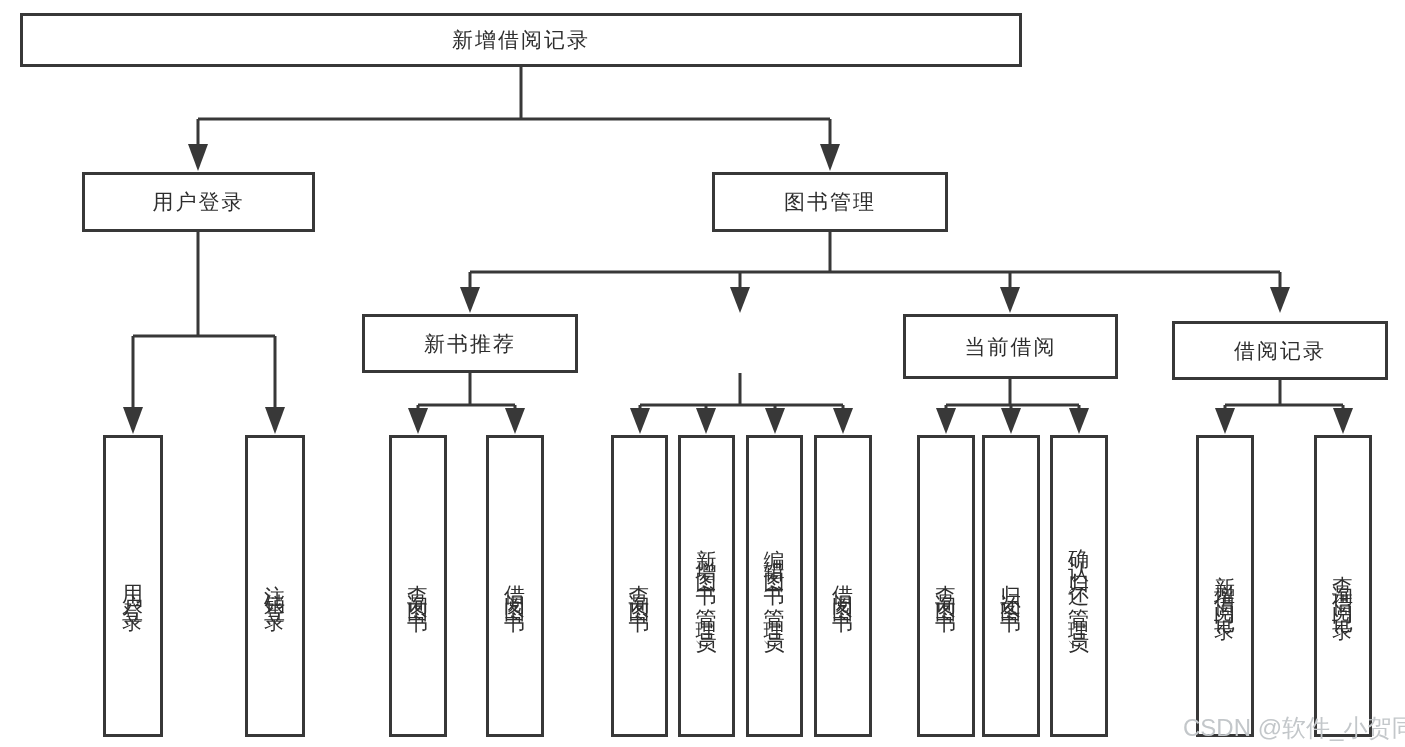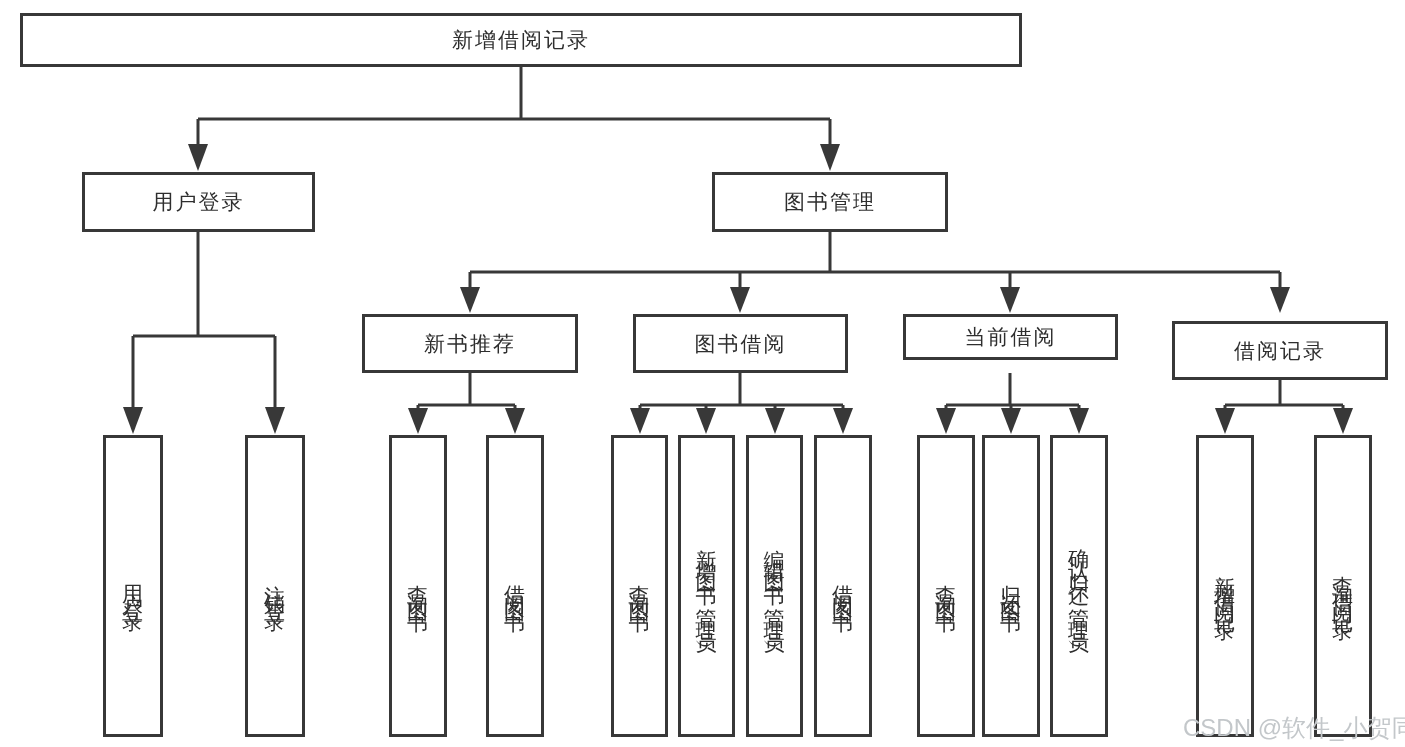--- a/index.html
+++ b/index.html
@@ -94,22 +94,21 @@
     <polygon class="ah" points="1215,408 1235,408 1225,434"></polygon>
     <polygon class="ah" points="1333,408 1353,408 1343,434"></polygon>
   </svg>
 
   <div class="box" style="left:20px; top:13px; width:1002px; height:54px">新增借阅记录</div>
 
   <div class="box" style="left:82px; top:172px; width:233px; height:60px">用户登录</div>
   <div class="box" style="left:362px; top:314px; width:216px; height:59px">新书推荐</div>
 
   <div class="box" style="left:712px; top:172px; width:236px; height:60px">图书管理</div>
-  <div class="box" style="left:633px; top:314px; width:215px; height:59px">图书借阅</div>
-  <div class="box" style="left:903px; top:314px; width:215px; height:46px">当前借阅</div>
+  <div class="box" style="left:903px; top:314px; width:215px; height:65px">当前借阅</div>
   <div class="box" style="left:1172px; top:321px; width:216px; height:59px">借阅记录</div>
 
   <div class="box v" style="left:103px; top:435px; width:60px; height:302px">用户登录</div>
   <div class="box v" style="left:245px; top:435px; width:60px; height:302px">注销登录</div>
 
   <div class="box v" style="left:389px; top:435px; width:58px; height:302px">查询图书</div>
   <div class="box v" style="left:486px; top:435px; width:58px; height:302px">借阅图书</div>
 
   <div class="box v" style="left:611px; top:435px; width:57px; height:302px">查询图书</div>
   <div class="box v tall" style="left:678px; top:435px; width:57px; height:302px">新增图书（管理员）</div>

